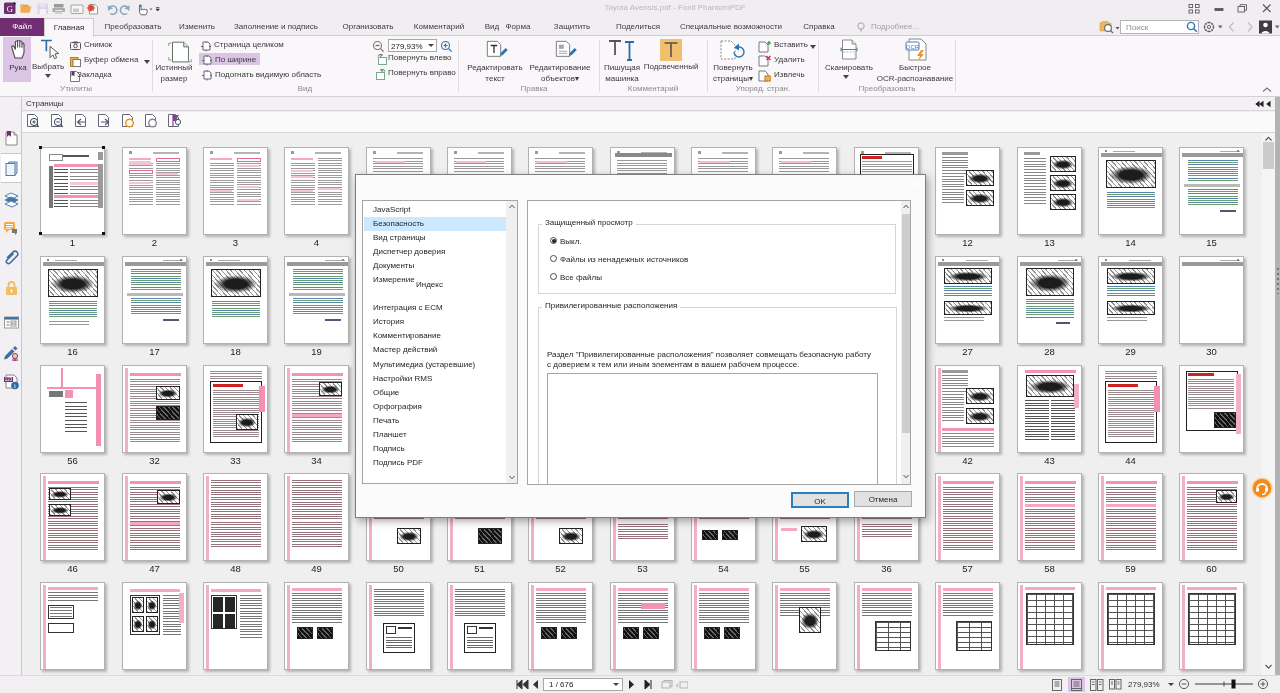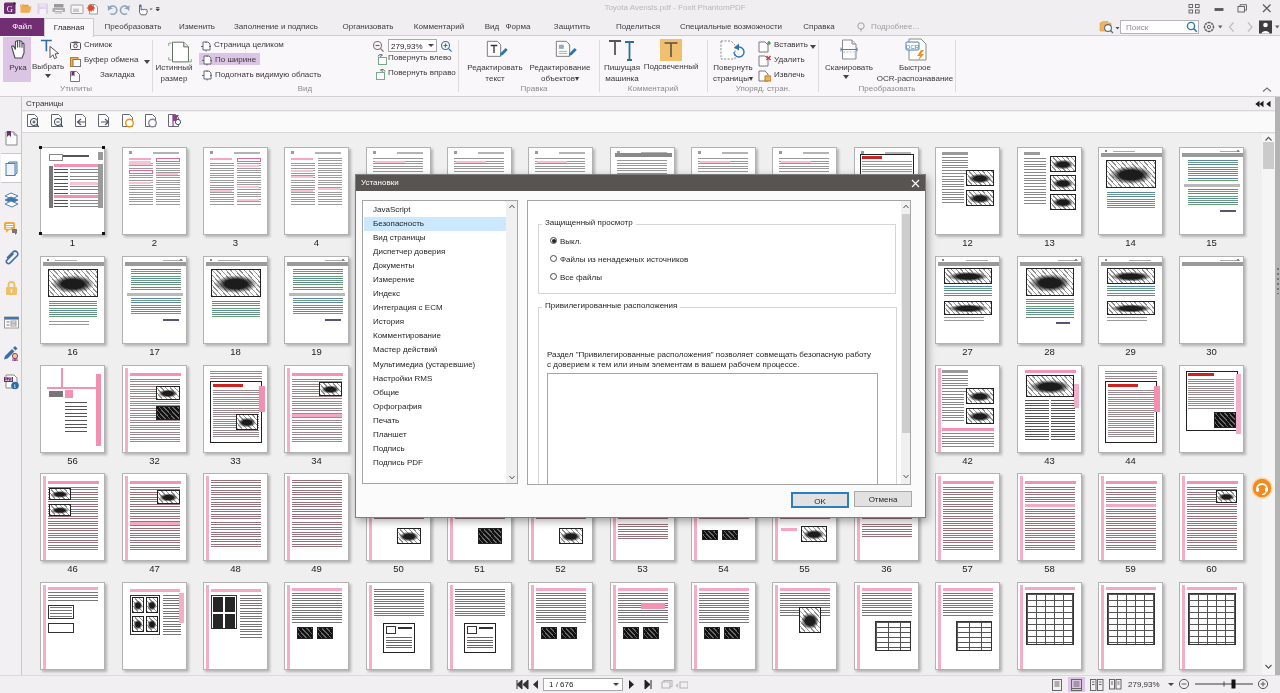--- a/index.html
+++ b/index.html
@@ -165,21 +165,21 @@
 <svg class="abs" style="left:70px;top:56px" width="11" height="11" viewBox="0 0 11 11">
       <rect x="0.5" y="1.5" width="7.5" height="9" fill="#f2b14e" stroke="#b97f23"></rect>
       <rect x="3" y="3.5" width="7.5" height="7" fill="#fff" stroke="#777"></rect>
     </svg>
 <div class="rtxt" style="left:84px;top:55px;text-align:left">Буфер обмена</div>
 <div class="abs" style="left:144px;top:60px;width:0;height:0;border-left:3.5px solid transparent;border-right:3.5px solid transparent;border-top:4px solid #444"></div>
 <svg class="abs" style="left:70px;top:71px" width="11" height="11" viewBox="0 0 11 11">
       <path d="M0.5 0.5 h6 l3 3 v7 h-9 z" fill="#fff" stroke="#777"></path>
       <path d="M1.5 0.5 h3 v5 l-1.5 -1.5 -1.5 1.5 z" fill="#6f2c6f"></path>
     </svg>
-<div class="rtxt" style="left:100px;top:70px;text-align:center">Закладка</div>
+<div class="rtxt" style="left:77px;top:70px;text-align:center">Закладка</div>
 <svg class="abs" style="left:165px;top:40px" width="30" height="25" viewBox="0 0 32 26">
 <path d="M8 2 h12 l5 5 v16 h-17 z" fill="#fff" stroke="#5a6a5a"></path>
       <path d="M20 2 l0 5 5 0" fill="#e8e8e8" stroke="#5a6a5a"></path>
 <g stroke="#7aa08a" fill="none">
         <path d="M4 6 v-3 h3 M4 18 v3 h3 M28 20 v3 h-3"></path>
       </g>
 </svg>
 <div class="rtxt" style="left:144px;top:63px;width:60px">Истинный<br>размер</div>
 <svg class="abs" style="left:200px;top:41px" width="12" height="11" viewBox="0 0 12 11">
       <path d="M3 1 h5 l2 2 v6 h-7 z" fill="#fff" stroke="#667"></path>
@@ -1026,32 +1026,31 @@
 <svg class="abs" style="left:1177px;top:677px" width="95" height="14" viewBox="0 0 95 14">
 <circle cx="7" cy="7" r="4.6" fill="none" stroke="#5a5a5a" stroke-width="1"></circle>
       <path d="M4.6 7 h4.8" stroke="#5a5a5a" stroke-width="1"></path>
 <path d="M18 7 h58" stroke="#3d3d3d" stroke-width="1.1"></path>
 <path d="M47 4.5 v5" stroke="#3d3d3d" stroke-width="0.9"></path>
 <rect x="54.5" y="2.5" width="4" height="9" fill="#111"></rect>
 <circle cx="86" cy="7" r="4.6" fill="none" stroke="#5a5a5a" stroke-width="1"></circle>
       <path d="M83.6 7 h4.8 M86 4.6 v4.8" stroke="#5a5a5a" stroke-width="1"></path>
 </svg>
 <div id="dlg">
-<div id="dtitle">Установки</div>
 <svg class="abs" style="left:555px;top:4px" width="9" height="9" viewBox="0 0 9 9">
         <path d="M1 1 l7 7 M8 1 l-7 7" stroke="#fff" stroke-width="1.2"></path>
       </svg>
 <div id="dlist">
 <div class="li" style="top:2px;">JavaScript</div>
 <div class="li" style="top:16px;background:#cbe8ff;">Безопасность</div>
 <div class="li" style="top:30px;">Вид страницы</div>
 <div class="li" style="top:44px;">Диспетчер доверия</div>
 <div class="li" style="top:58px;">Документы</div>
 <div class="li" style="top:72px;">Измерение</div>
-<div class="li" style="top:86px;">Индекс</div>
+<div class="li" style="top:77px;margin-left:43px;">Индекс</div>
 <div class="li" style="top:100px;">Интеграция с ECM</div>
 <div class="li" style="top:114px;">История</div>
 <div class="li" style="top:128px;">Комментирование</div>
 <div class="li" style="top:142px;">Мастер действий</div>
 <div class="li" style="top:157px;">Мультимедиа (устаревшие)</div>
 <div class="li" style="top:171px;">Настройки RMS</div>
 <div class="li" style="top:185px;">Общие</div>
 <div class="li" style="top:199px;">Орфография</div>
 <div class="li" style="top:213px;">Печать</div>
 <div class="li" style="top:227px;">Планшет</div>

